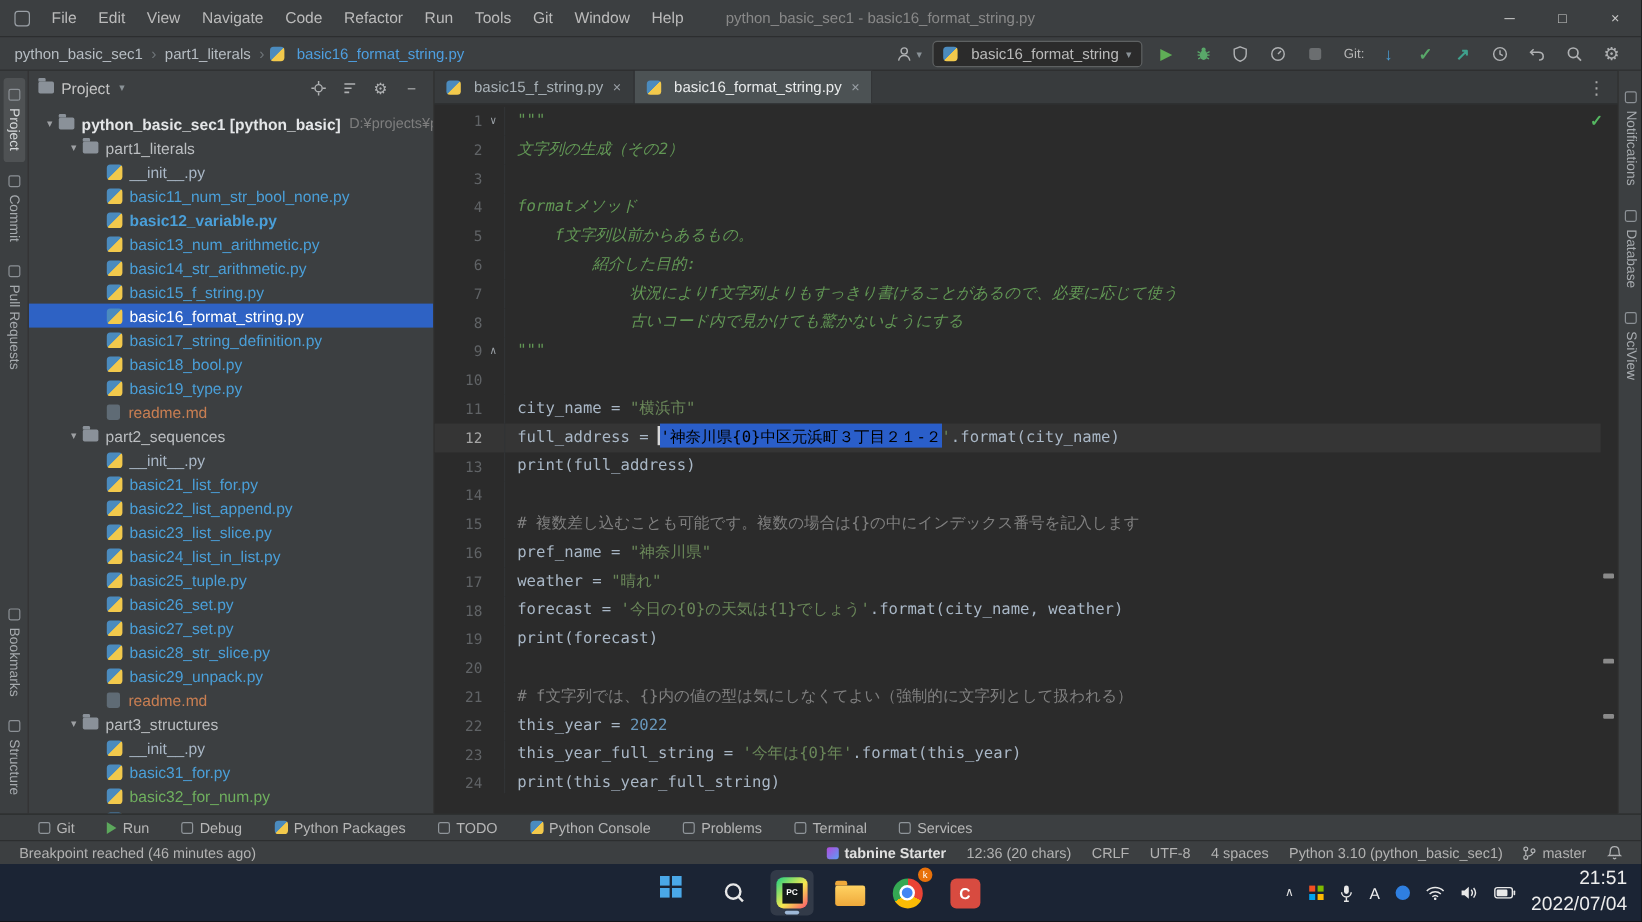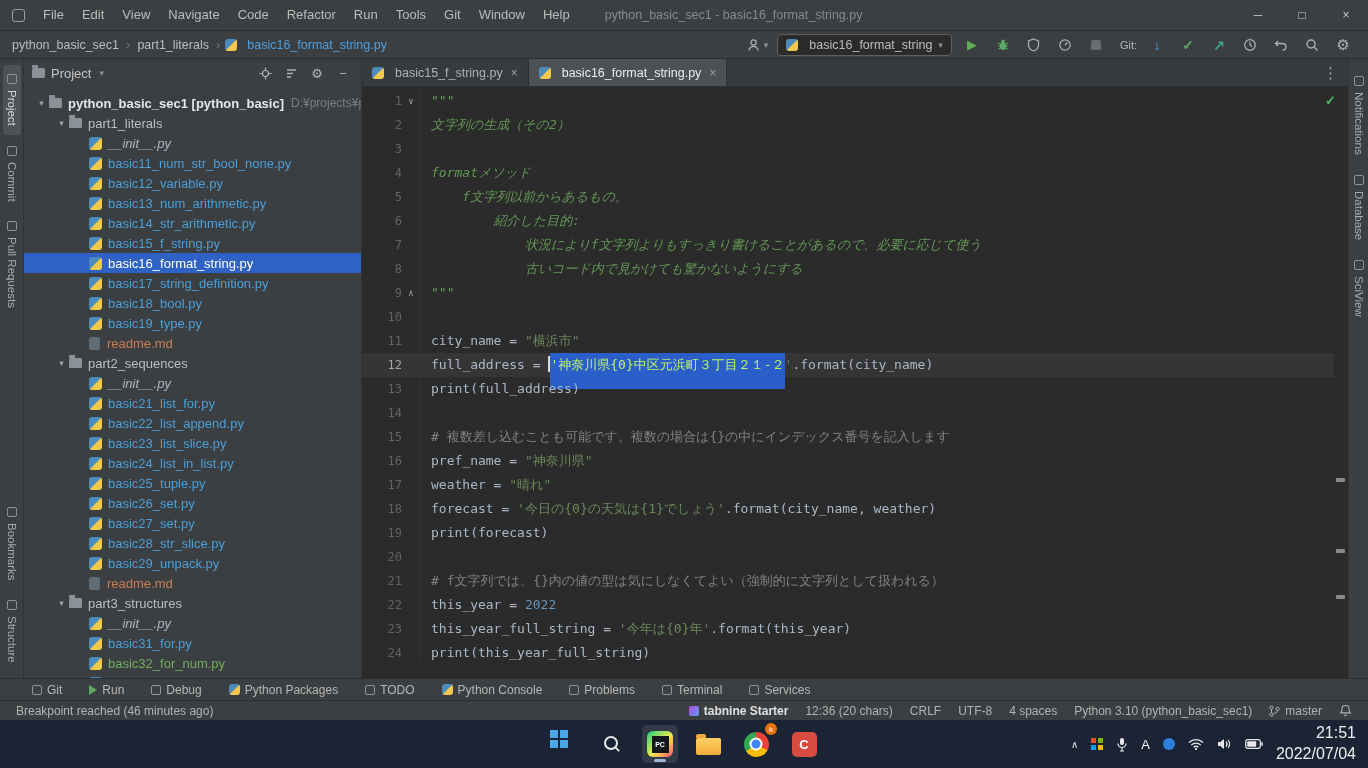--- a/index.html
+++ b/index.html
@@ -50,21 +50,21 @@
 .panel-header .spacer{flex:1;}
 .ph-ic{display:inline-flex;align-items:center;justify-content:center;width:20px;height:20px;}
 .tree{flex:1;overflow:hidden;padding-top:6px;}
 .tree-row{height:20px;display:flex;align-items:center;white-space:nowrap;overflow:hidden;font-size:13px;}
 .tree-row.selected{background:#2E62C4;}
 .tree-row.selected .tree-label,.tree-row.selected .tree-path{color:#FFFFFF !important;}
 .tree-caret{flex:0 0 15px;text-align:center;color:#9DA0A3;font-size:9px;}
 .tree-label{margin-left:1px;}
 .clr-root{color:#E4E6E8;font-weight:bold;}
 .clr-folder{color:#BBBEC1;}
-.clr-default{color:#A9B7C6;font-style:italic;}
+.clr-default{color:#A9B7C6;}
 .clr-modified{color:#4A9FD8;}
 .clr-unversioned{color:#C87E52;}
 .clr-added{color:#6FAF5E;}
 .tree-path{color:#7E7E7E;margin-left:7px;font-size:12px;}
 .pyicon{width:13px;height:13px;border-radius:3px;background:linear-gradient(135deg,#4B8BBE 49%,#F2C94C 51%);flex:0 0 13px;margin-right:5px;}
 .pyicon.sm{width:12px;height:12px;flex:0 0 12px;}
 .foldericon{width:13px;height:10px;background:#8A9199;border-radius:1.5px;position:relative;margin-right:5px;flex:0 0 13px;}
 .foldericon::before{content:"";position:absolute;top:-3px;left:0;width:6px;height:3px;background:#8A9199;border-radius:1px 1px 0 0;}
 .mdicon{width:11px;height:13px;background:#5F6B75;border-radius:2px;margin-right:6px;flex:0 0 11px;}
 
@@ -82,21 +82,21 @@
 .code-row.current{background:rgba(255,255,255,0.05);}
 .gutter-num{flex:0 0 40px;text-align:right;color:#606366;font-size:12px;font-family:"DejaVu Sans Mono",monospace;}
 .code-row.current .gutter-num{color:#A6A6A6;}
 .fold{flex:0 0 18px;text-align:center;color:#9AA0A6;font-size:9px;}
 .code{border-left:1px solid #313335;padding-left:10px;font-size:13px;}
 .tk-d{color:#A9B7C6;}
 .tk-s{color:#6A8759;}
 .tk-ds{color:#629755;font-style:italic;}
 .tk-c{color:#808080;}
 .tk-num{color:#6897BB;}
-.tk-sel{display:inline-block;height:36px;line-height:24px;vertical-align:top;background:#2A5EC9;color:#bef264;}
+.tk-sel{display:inline-block;height:20px;line-height:24px;vertical-align:top;background:#2A5EC9;color:#000000;}
 .caret{display:inline-block;width:2px;height:16px;background:#D8D8D8;vertical-align:middle;margin-bottom:3px;}
 .inspect-ok{position:absolute;top:6px;right:12px;color:#55B761;font-size:13px;font-weight:bold;}
 .stripe-mark{position:absolute;right:3px;width:9px;height:4px;background:rgba(255,255,255,0.45);border-radius:1px;}
 
 
 .tw-bar{flex:0 0 22px;background:#3C3F41;border-top:1px solid #2c2e2f;display:flex;align-items:center;gap:27px;padding-left:32px;font-size:12px;color:#B6B6B6;}
 .tw-item{display:flex;align-items:center;gap:5px;}
 .tw-ic.sq{width:10px;height:10px;border:1.2px solid #8F959A;border-radius:2px;}
 .tw-ic.play{width:0;height:0;border-left:8px solid #5CA85C;border-top:5px solid transparent;border-bottom:5px solid transparent;}
 .tw-ic.py{width:11px;height:11px;border-radius:3px;background:linear-gradient(135deg,#4B8BBE 49%,#F2C94C 51%);}
@@ -297,21 +297,21 @@
           <div class="tree-row" style="padding-left: 50px;">
             <span class="tree-caret"></span>
             <span class="pyicon"></span>
             <span class="tree-label clr-default">__init__.py</span>
           </div>
           <div class="tree-row" style="padding-left: 50px;">
             <span class="tree-caret"></span>
             <span class="pyicon"></span>
             <span class="tree-label clr-modified">basic11_num_str_bool_none.py</span>
           </div>
-          <div class="tree-row" style="padding-left: 50px;">
+          <div class="tree-row" style="padding-left: 50px; font-weight: bold;">
             <span class="tree-caret"></span>
             <span class="pyicon"></span>
             <span class="tree-label clr-modified">basic12_variable.py</span>
           </div>
           <div class="tree-row" style="padding-left: 50px;">
             <span class="tree-caret"></span>
             <span class="pyicon"></span>
             <span class="tree-label clr-modified">basic13_num_arithmetic.py</span>
           </div>
           <div class="tree-row" style="padding-left: 50px;">

